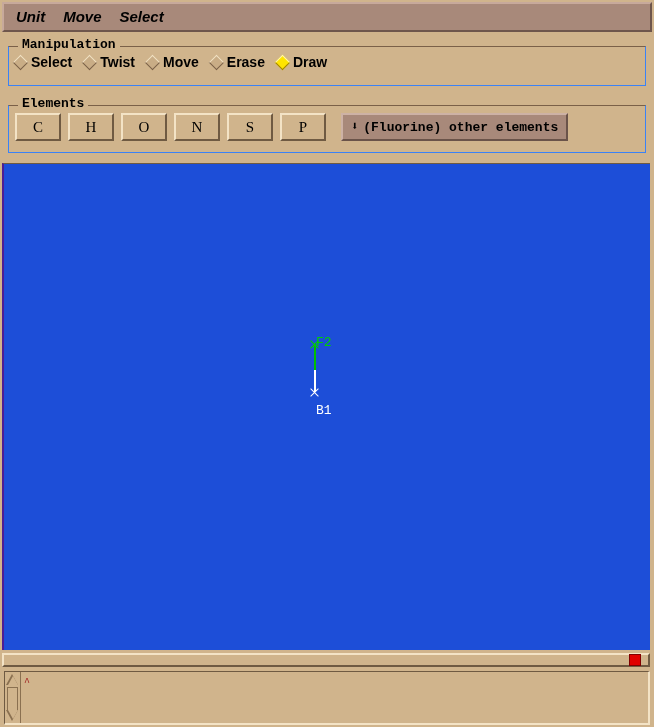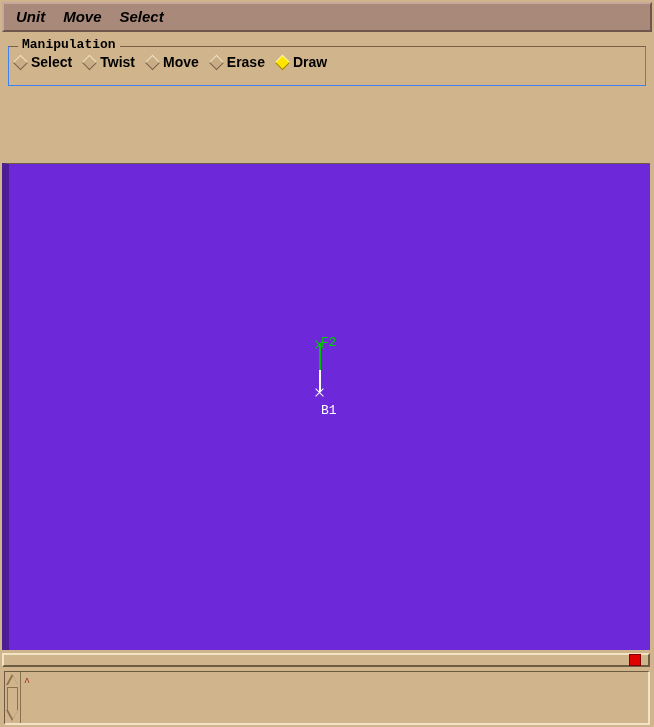--- a/index.html
+++ b/index.html
@@ -168,23 +168,23 @@
     font-size: 12px;
     margin-right: 5px;
     line-height: 13px;
   }
 
   
   #canvas-area {
     position: absolute;
     left: 2px; top: 163px;
     width: 648px; height: 487px;
-    background: #6d28d9;
+    background: #1d4ed8;
     border-top: 1px solid #6f5a42;
-    border-left: 7px solid #4c1d95;
+    border-left: 2px solid #4c1d95;
     box-sizing: border-box;
     overflow: hidden;
   }
   .bond {
     position: absolute;
     width: 2px;
   }
   .bond-green { background: #00c000; }
   .bond-white { background: #ffffff; }
   .atom-label {
@@ -349,20 +349,35 @@
       </div>
 
       <div class="radio">
         <span class="diamond on"></span>
         <span class="radio-label">Draw</span>
       </div>
 
     </div>
   </div>
 
+  <div class="groupbox" id="elements-group">
+    <div class="groupbox-label">Elements</div>
+    <div class="elements-row">
+      <div class="elem-btn">C</div>
+      <div class="elem-btn">H</div>
+      <div class="elem-btn">O</div>
+      <div class="elem-btn">N</div>
+      <div class="elem-btn">S</div>
+      <div class="elem-btn">P</div>
+      <div class="other-btn">
+        <span class="other-arrow">⬇</span>
+        <span>(Fluorine) other elements</span>
+      </div>
+    </div>
+  </div>
 
   <div id="canvas-area">
 
     <div class="bond bond-green" style="left:310px; top:180px; height:26px;"></div>
 
     <div class="bond bond-white" style="left:310px; top:206px; height:22px;"></div>
 
     <div class="xmark x-green" style="left:305px; top:175px;">
       <span class="s1"></span>
         <span class="s2"></span>

